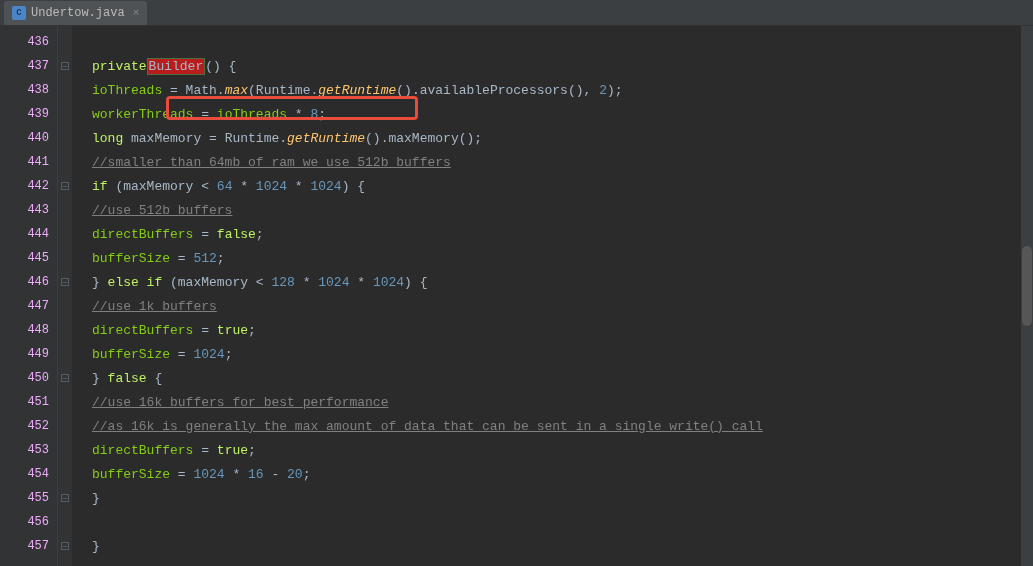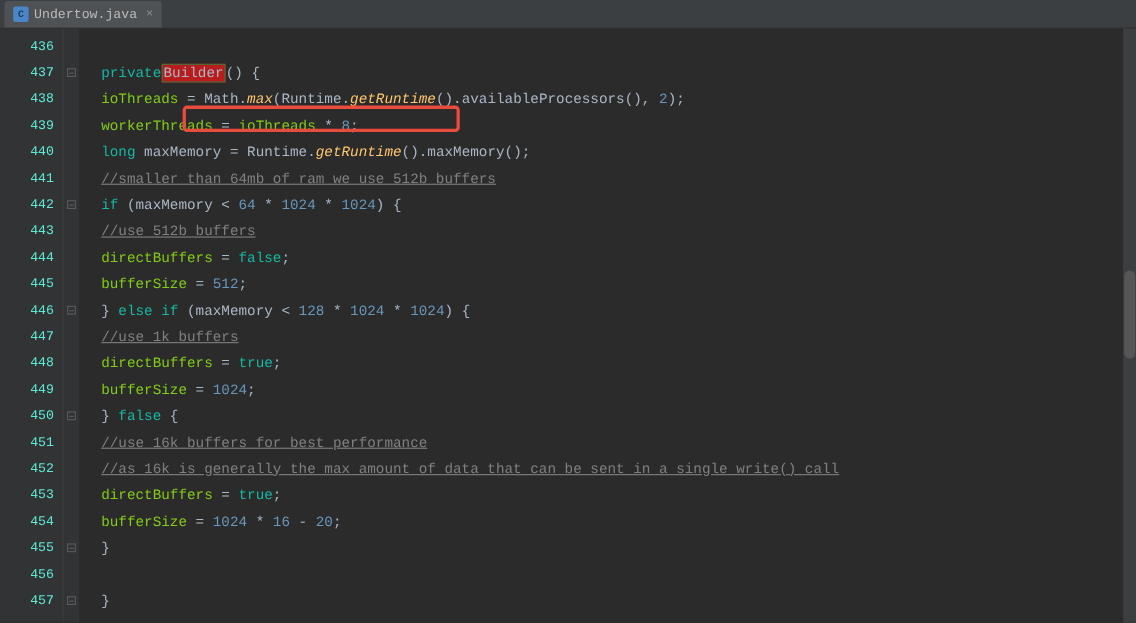--- a/index.html
+++ b/index.html
@@ -79,21 +79,21 @@
       flex-direction: column;
       padding-top: 4px;
       flex-shrink: 0;
     }
     .gutter-line {
       height: 24px;
       display: flex;
       align-items: center;
       justify-content: flex-end;
       padding-right: 8px;
-      color: #5eead4;
+      color: #f0abfc;
       font-size: 12px;
     }
     .fold-line {
       height: 24px;
       display: flex;
       align-items: center;
       justify-content: center;
       color: #606366;
       position: relative;
     }
@@ -122,21 +122,21 @@
       overflow: hidden;
     }
     .code-line {
       height: 24px;
       display: flex;
       align-items: center;
       white-space: pre;
       color: #a9b7c6;
       position: relative;
     }
-    .kw { color: #14b8a6; }
+    .kw { color: #bef264; }
     .fn { color: #ffc66d; font-style: italic; }
     .num { color: #6897bb; }
     .comment { color: #808080; text-decoration: underline; }
     .field { color: #84cc16; }
     .hl-class {
       background: #b91c1c;
       border: 1px solid #4a6e3c;
       padding: 0 1px;
     }
     .highlight-box {

